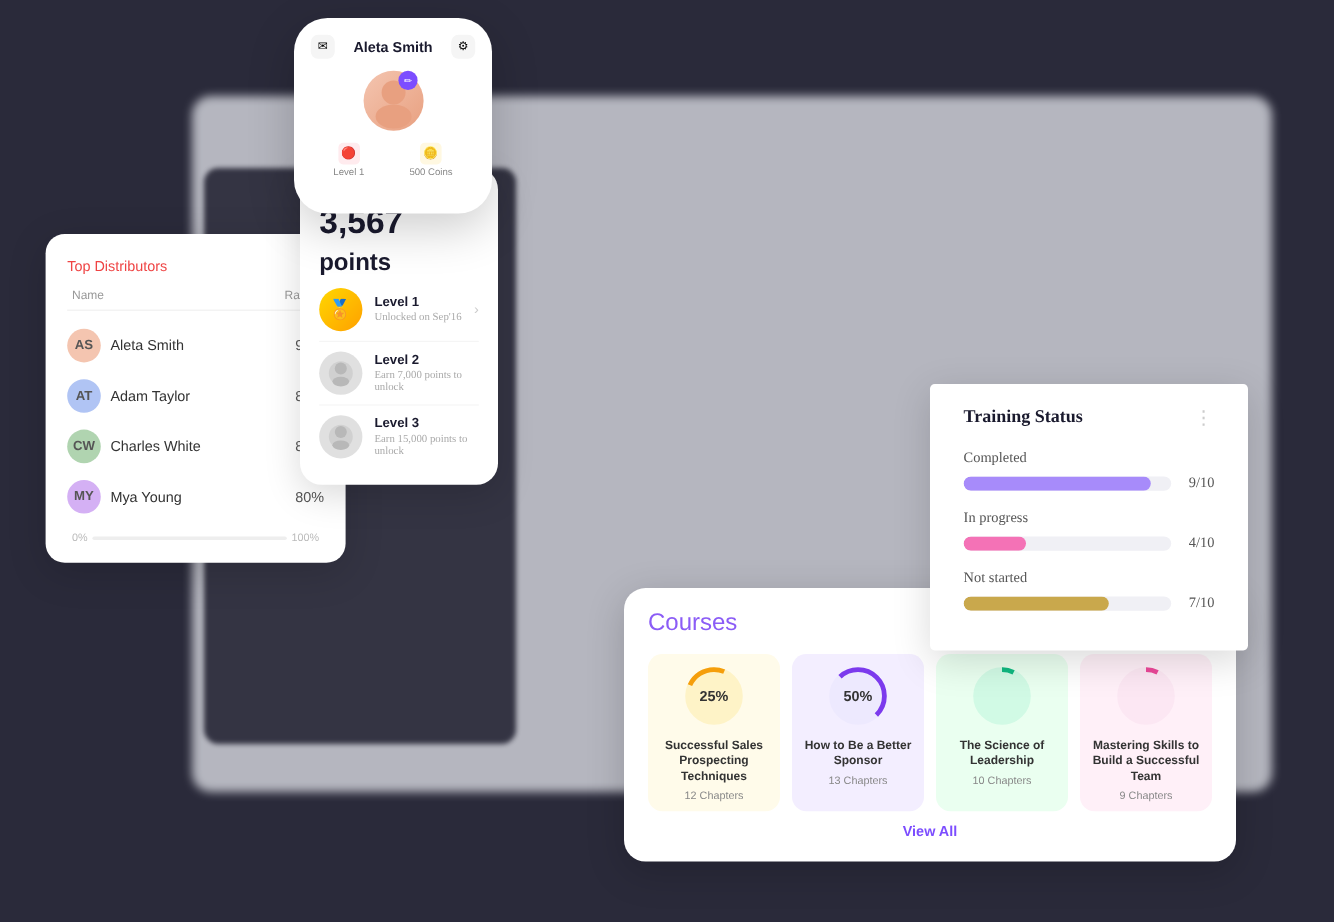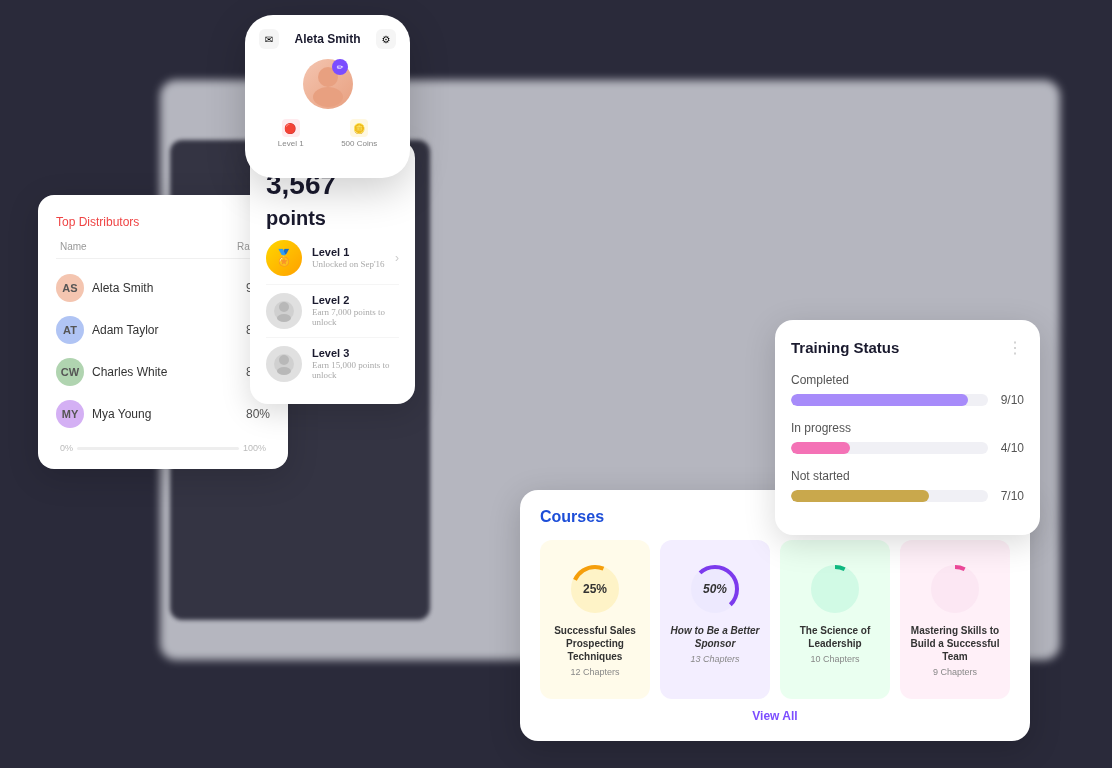--- a/index.html
+++ b/index.html
@@ -321,24 +321,25 @@
       color: #ccc;
     }
 
     
     .training-card {
       position: absolute;
       top: 320px;
       left: 775px;
       width: 265px;
       background: #ffffff;
-      border-radius: 18px;
-      padding: 18px 16px;
+      border-radius: 4px;
+      padding: 18px 28px;
       box-shadow: 0 8px 32px rgba(0,0,0,0.15);
       z-index: 15;
+      font-family: Liberation Serif, serif;
     }
 
     .training-header {
       display: flex;
       justify-content: space-between;
       align-items: center;
       margin-bottom: 16px;
     }
 
     .training-title {
@@ -408,42 +409,42 @@
     }
 
     .courses-header {
       display: flex;
       justify-content: space-between;
       align-items: center;
       margin-bottom: 14px;
     }
 
     .courses-title {
-      font-size: 16px;
-      font-weight: 700;
-      color: #1d4ed8;
+      font-size: 20px;
+      font-weight: 400;
+      color: #8b5cf6;
     }
 
     .courses-grid {
       display: grid;
       grid-template-columns: repeat(4, 1fr);
       gap: 10px;
       margin-bottom: 10px;
     }
 
     .course-card {
       border-radius: 12px;
-      padding: 22px 10px;
+      padding: 8px 10px;
       display: flex;
       flex-direction: column;
       align-items: center;
     }
 
     .course-card.yellow { background: #fffbea; }
-    .course-card.lavender { background: #f3eeff; font-style: italic; }
+    .course-card.lavender { background: #f3eeff; }
     .course-card.green { background: #eafff0; }
     .course-card.pink { background: #fff0f8; }
 
     .course-circle {
       width: 54px;
       height: 54px;
       border-radius: 50%;
       margin-bottom: 8px;
       position: relative;
       display: flex;

